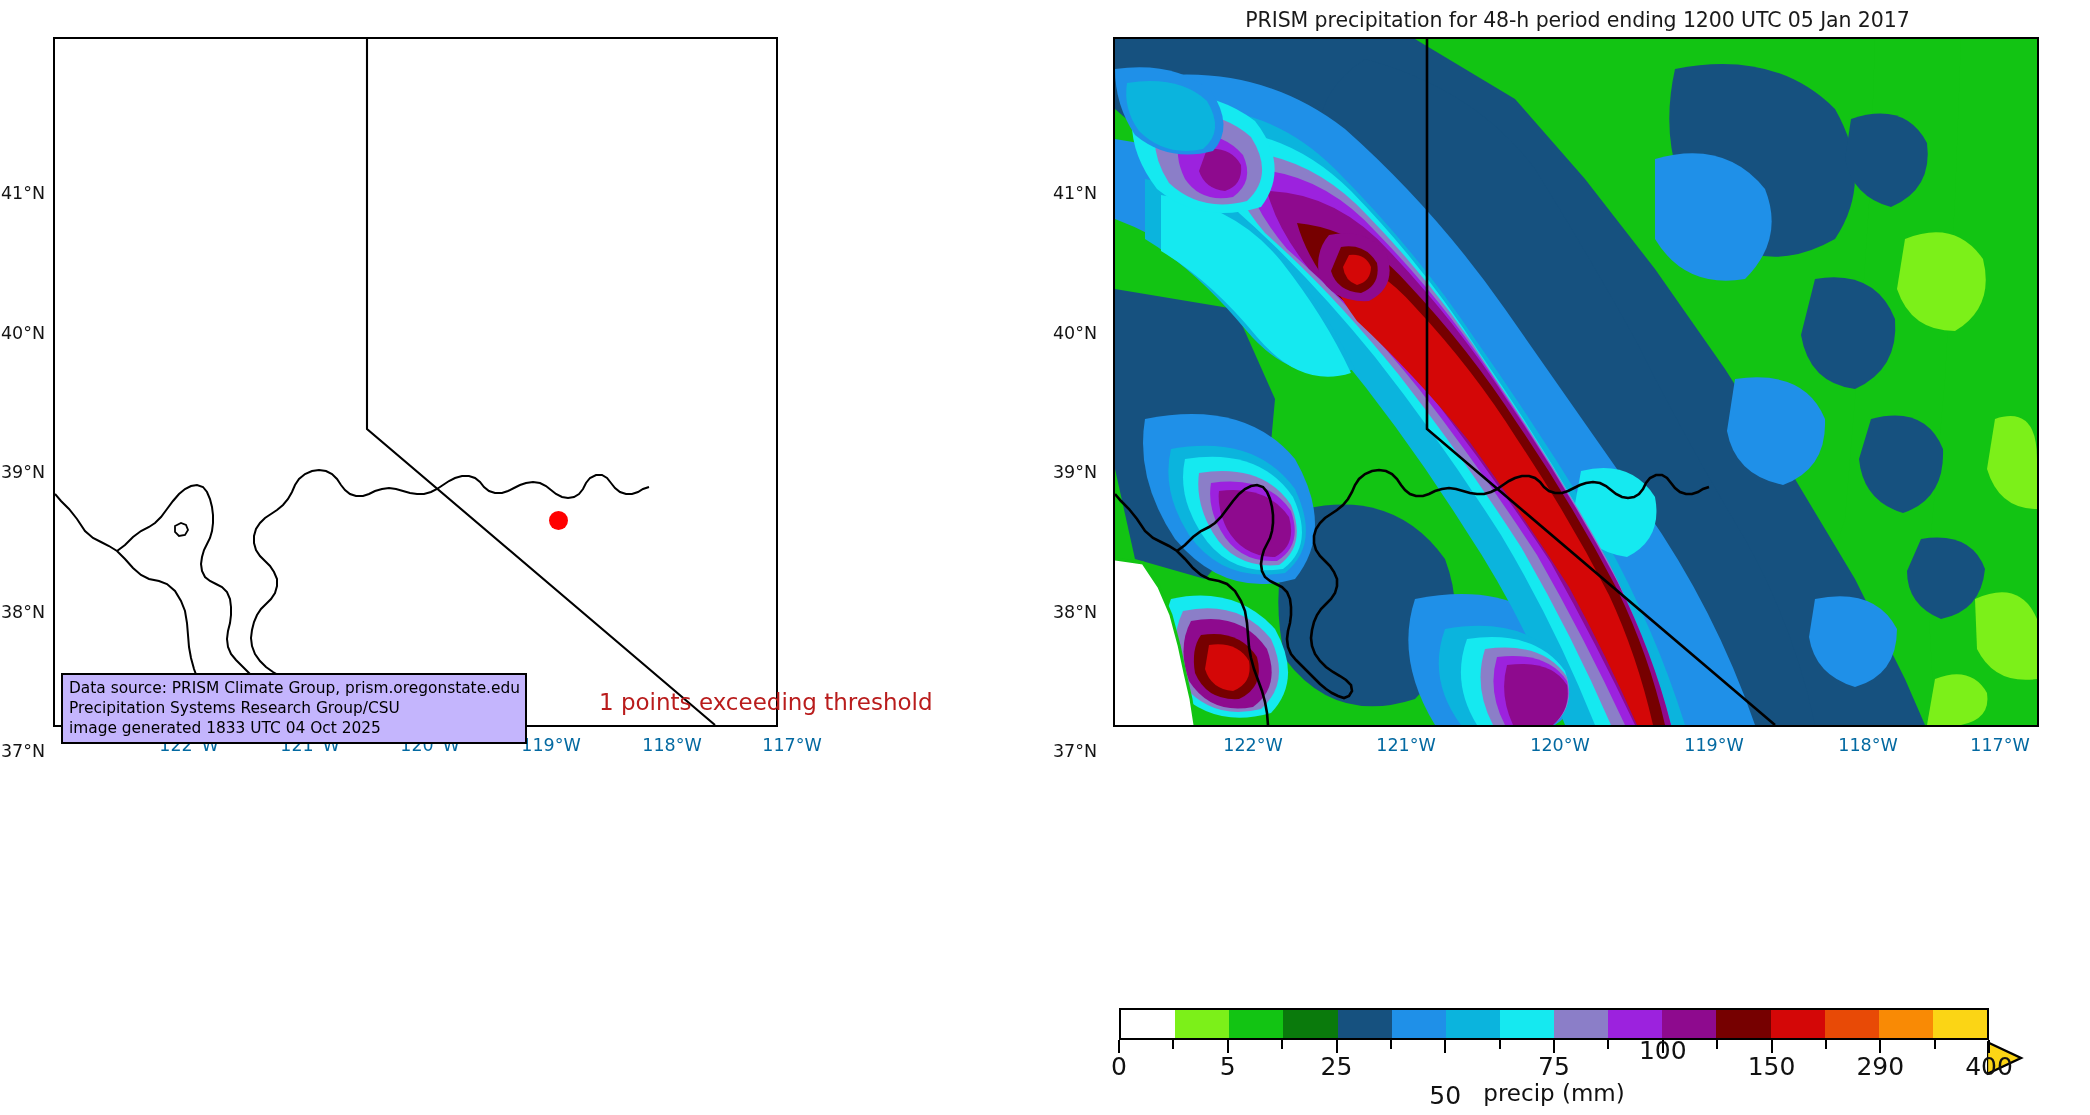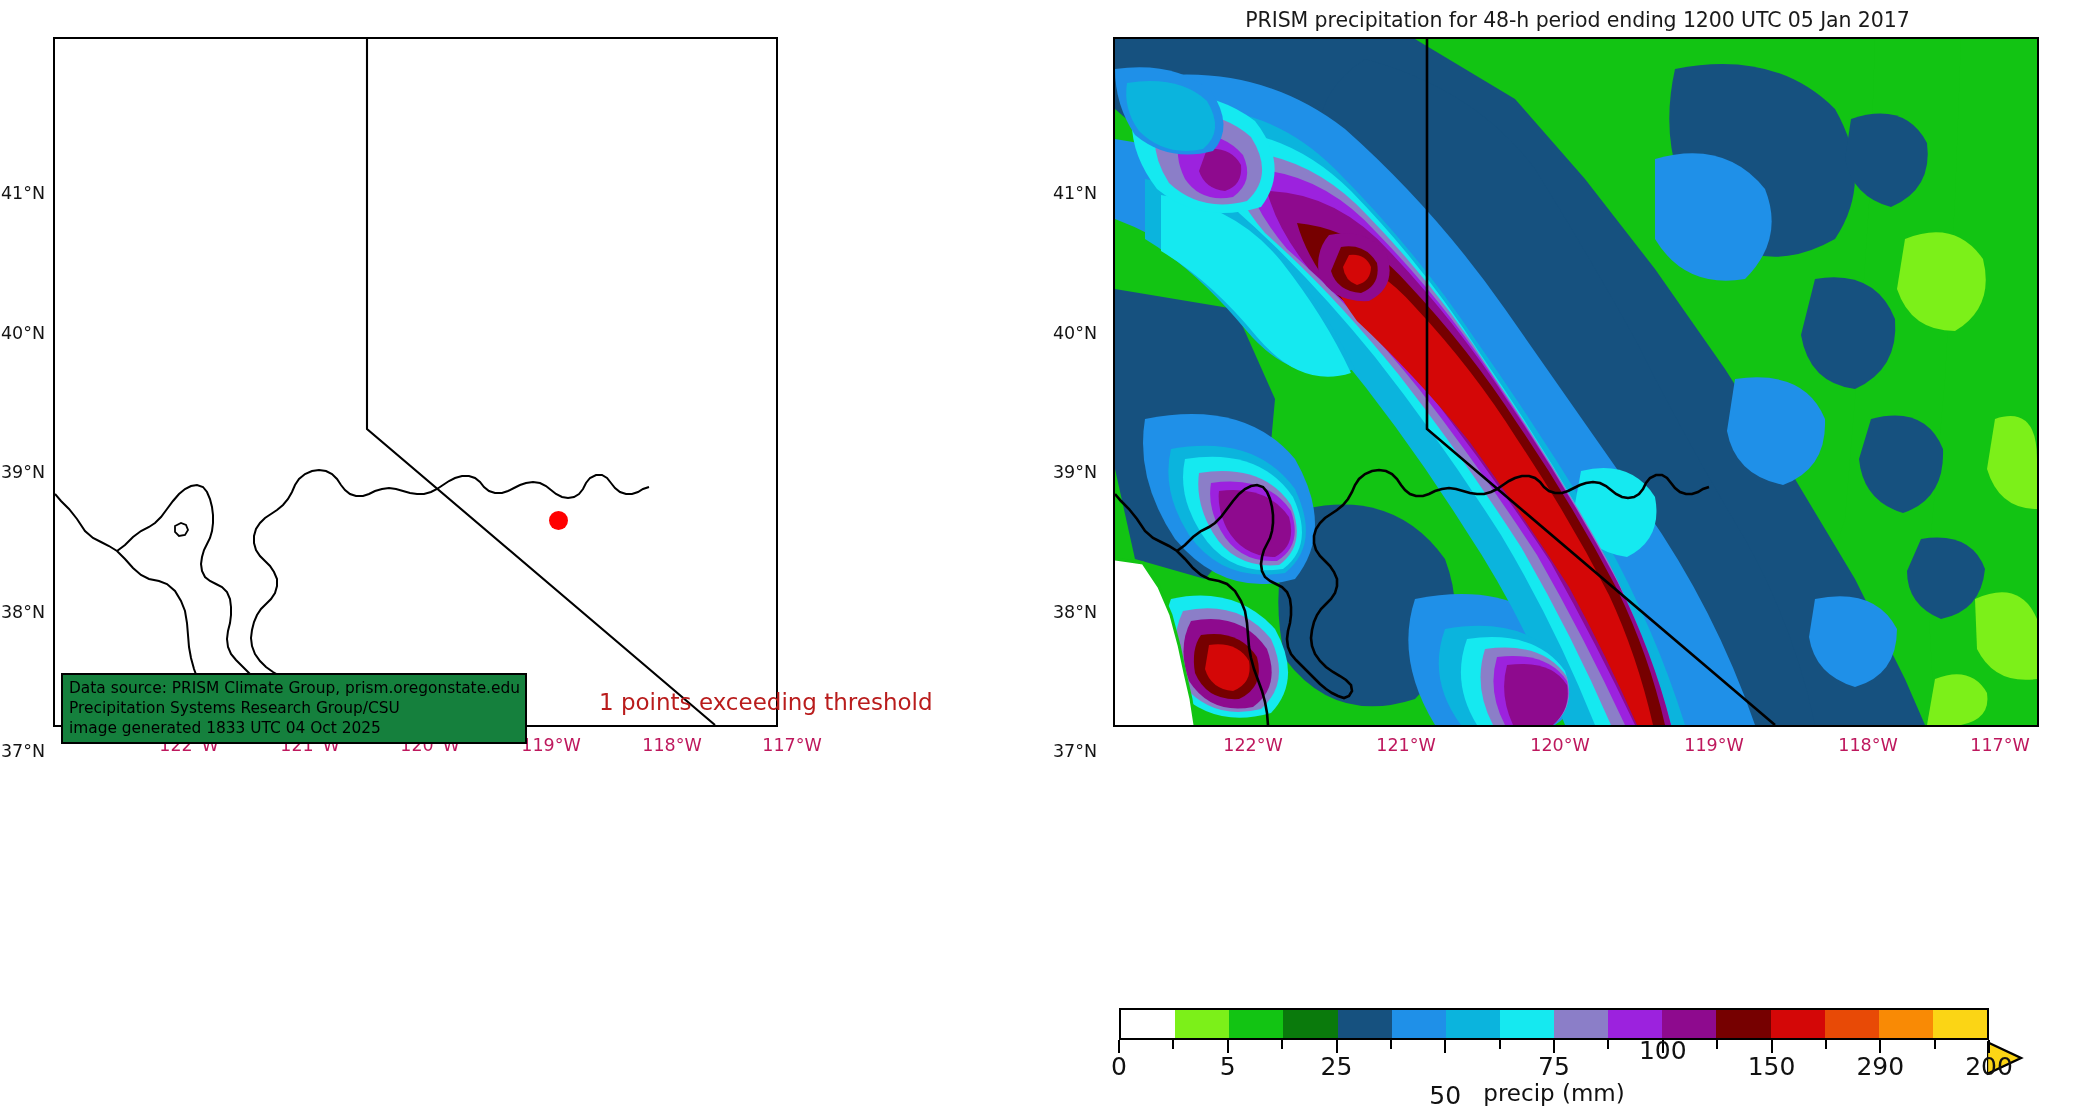--- a/index.html
+++ b/index.html
@@ -8,25 +8,25 @@
 
   .panel-title{
     position:absolute;text-align:center;font-size:20.5px;color:#1a1a1a;
     white-space:nowrap;letter-spacing:-0.1px;
   }
 
   .axes{position:absolute;border:2.1px solid #000;background:#fff;box-sizing:border-box;overflow:hidden;}
 
   
   .ytick{position:absolute;font-size:17.5px;color:#141414;text-align:right;white-space:nowrap;transform:translateY(-50%);}
-  .xtick{position:absolute;font-size:17.5px;color:#be185d;text-align:center;white-space:nowrap;transform:translateX(-50%);}
+  .xtick{position:absolute;font-size:17.5px;color:#0369a1;text-align:center;white-space:nowrap;transform:translateX(-50%);}
 
   
   .attrib{
-    position:absolute;border:2.1px solid #000;background:#15803d;
+    position:absolute;border:2.1px solid #000;background:#c4b5fd;
     padding:3px 5px 4px 6px;font-size:15.4px;line-height:1.30;color:#000;
     white-space:pre;z-index:6;
   }
 
   .threshold-note{
     position:absolute;font-size:23px;color:#b91c1c;white-space:nowrap;z-index:6;
   }
 
   .reddot{position:absolute;background:#ff0000;border-radius:50%;z-index:5;}
 
@@ -311,18 +311,18 @@
         <div class="cbtick" style="left: 814.625px; top: 32px; height: 9px;"></div>
         <div class="cbtick" style="left: 869px; top: 32px; height: 13px;"></div>
         <div class="cblabel" style="left: 0px; top: 44px;">0</div>
         <div class="cblabel" style="left: 108.75px; top: 44px;">5</div>
         <div class="cblabel" style="left: 217.5px; top: 44px;">25</div>
         <div class="cblabel" style="left: 326.25px; top: 44px; margin-top: 29px;">50</div>
         <div class="cblabel" style="left: 435px; top: 44px;">75</div>
         <div class="cblabel" style="left: 543.75px; top: 28px;">100</div>
         <div class="cblabel" style="left: 652.5px; top: 44px;">150</div>
         <div class="cblabel" style="left: 761.25px; top: 44px;">290</div>
-        <div class="cblabel" style="left: 870px; top: 44px;">200</div>
+        <div class="cblabel" style="left: 870px; top: 44px;">400</div>
       </div>
     <div class="cbtitle" style="left:435px;top:72px;">precip (mm)</div>
   </div>
 
 </div>
 
 </body></html>

